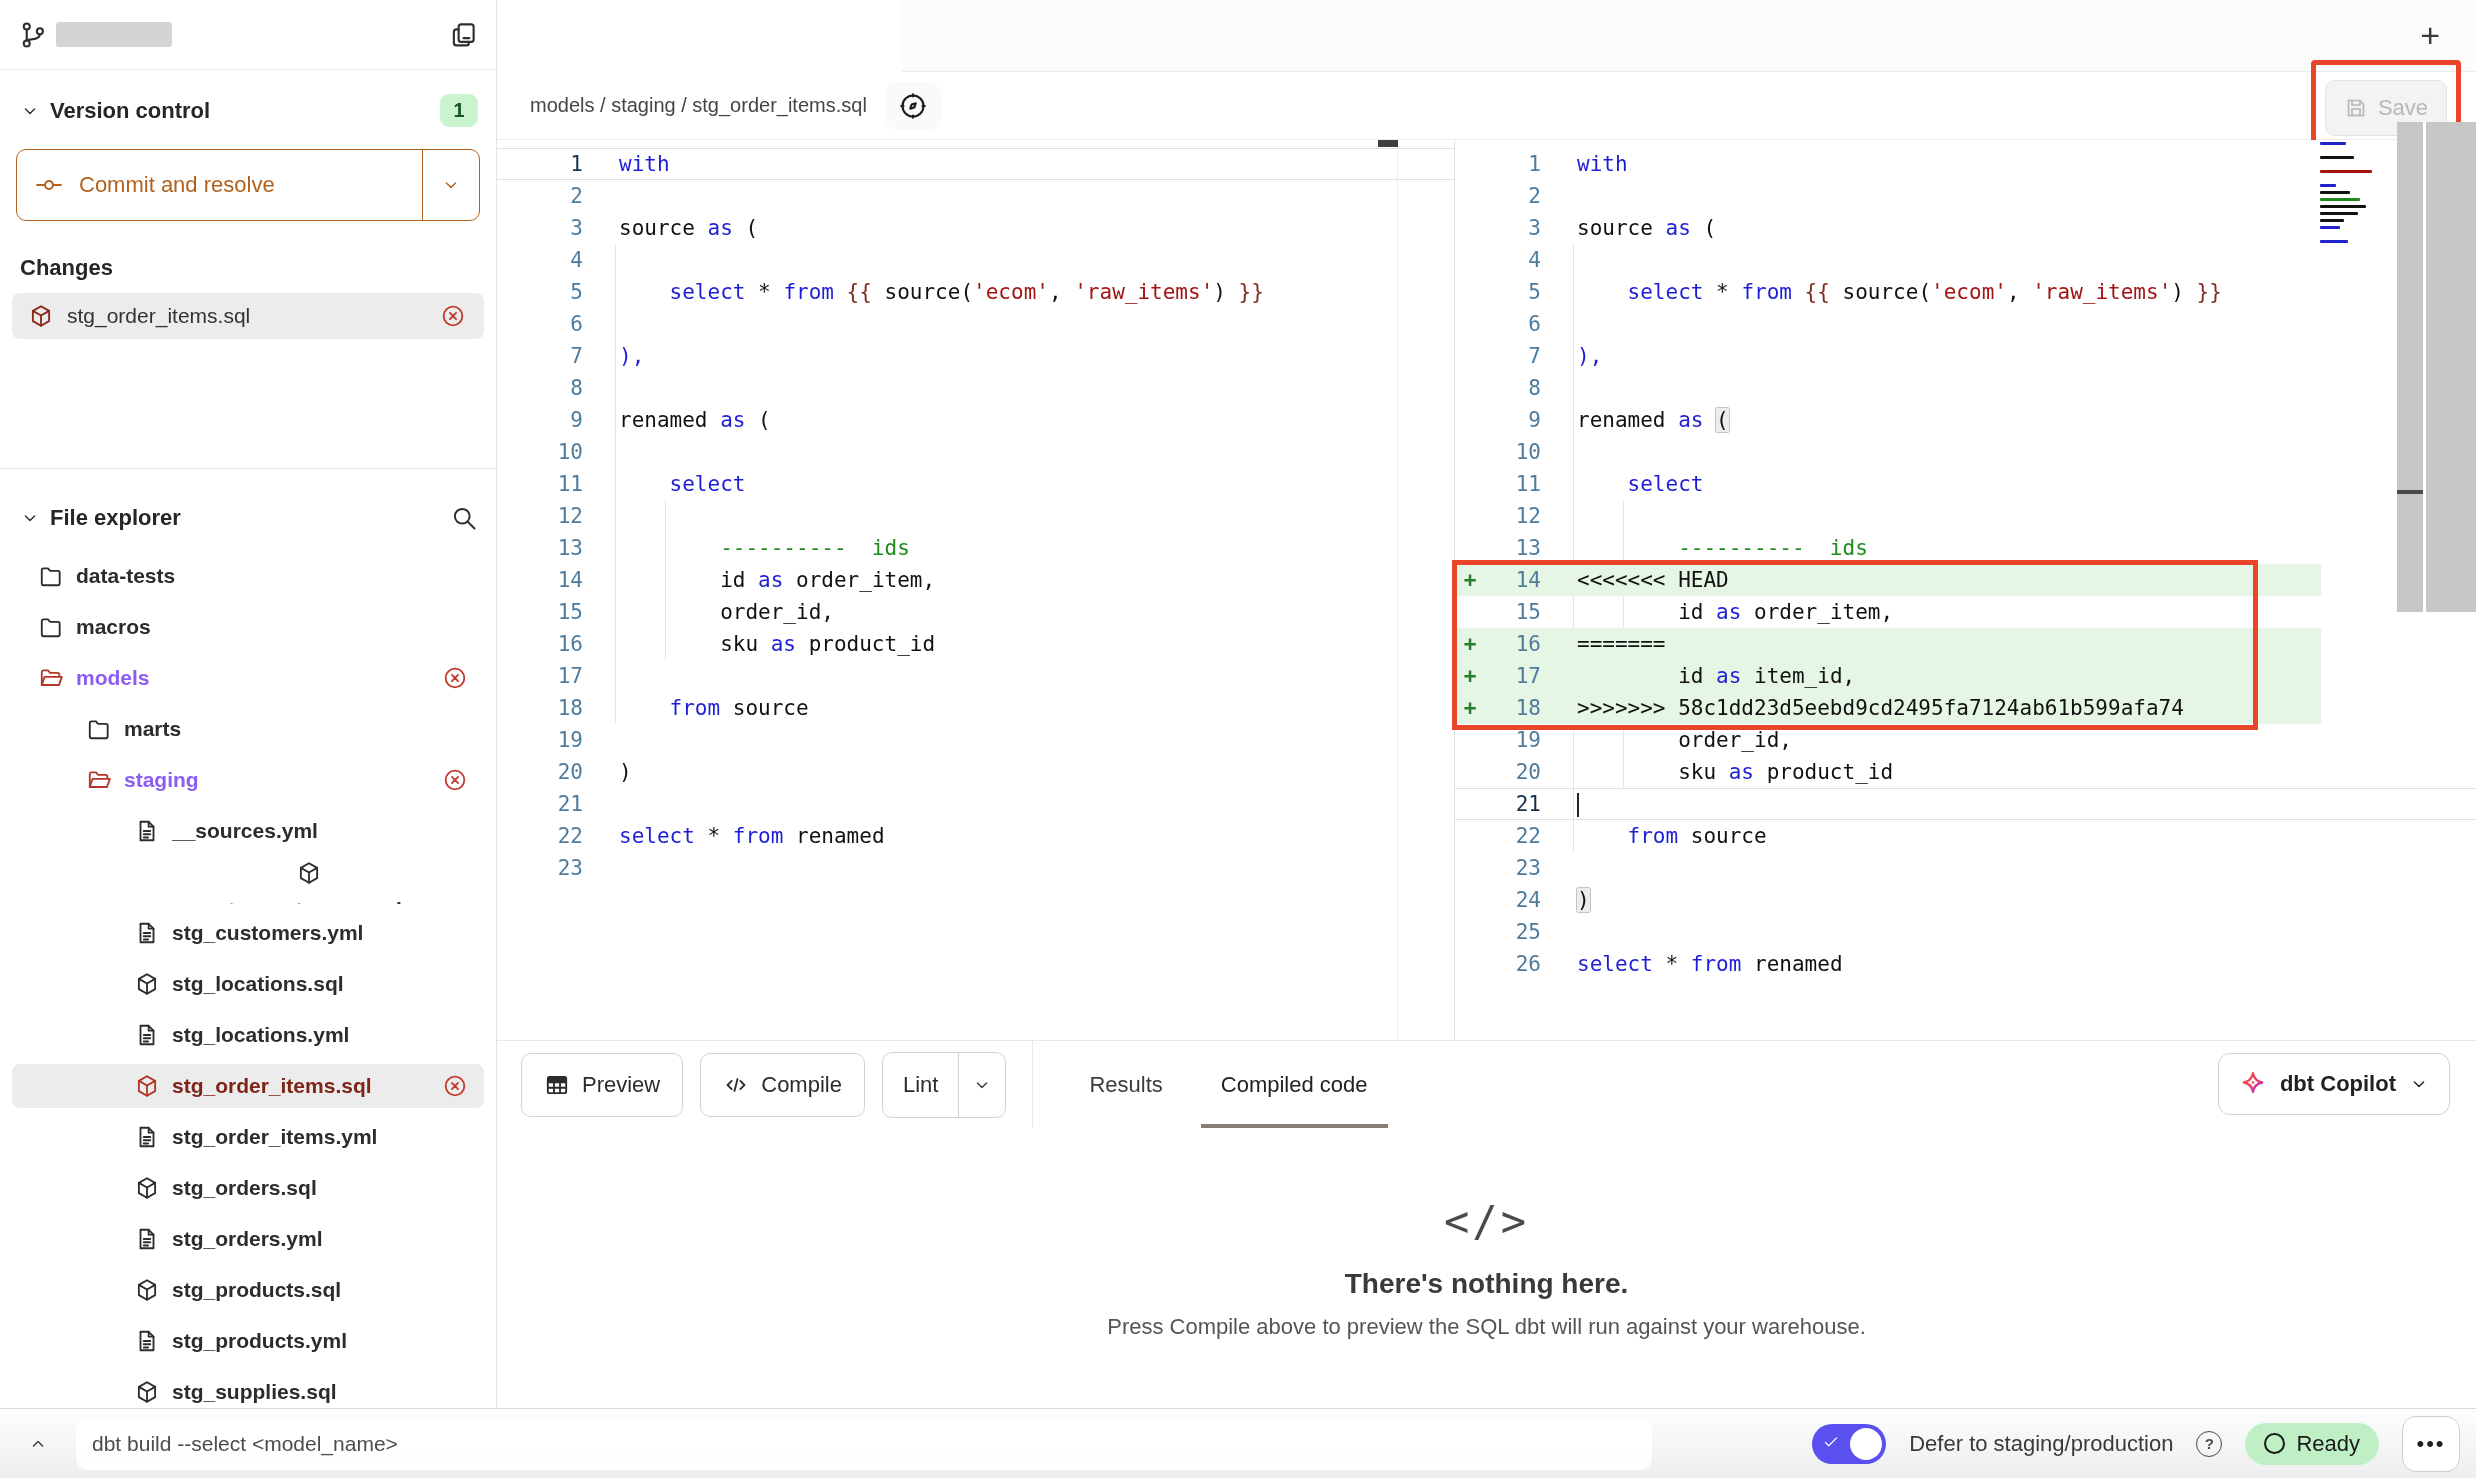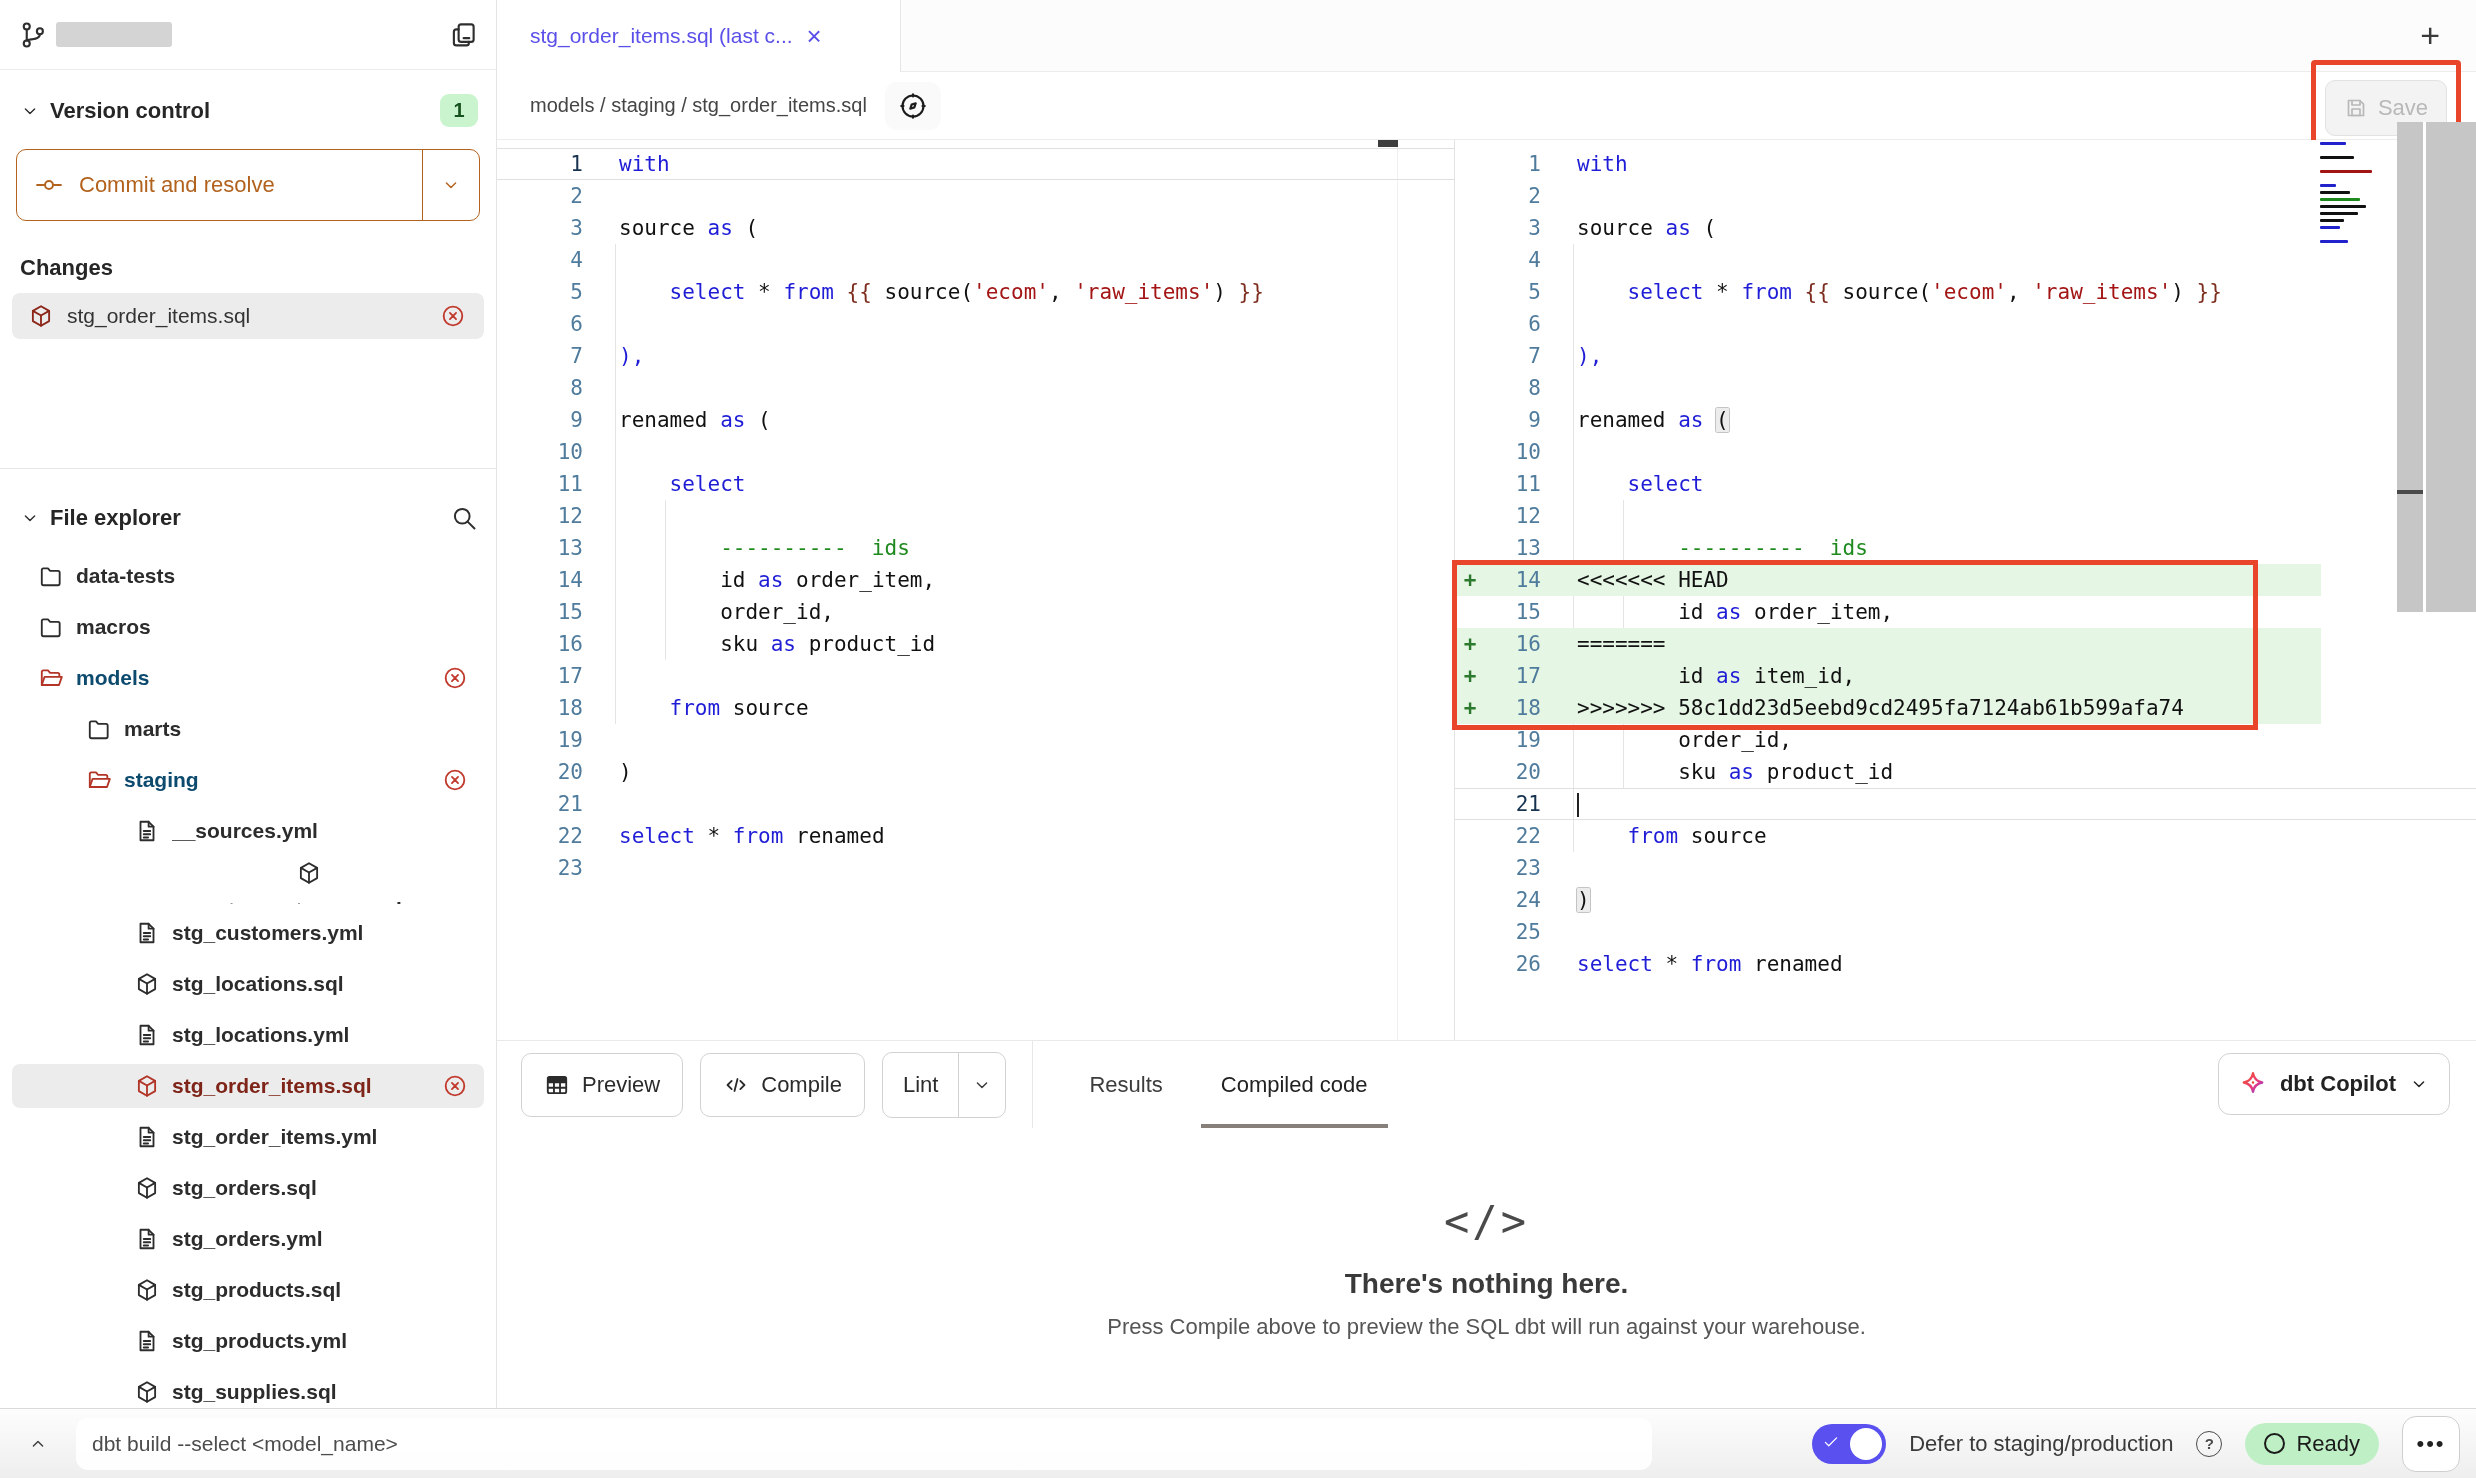--- a/index.html
+++ b/index.html
@@ -30,21 +30,21 @@
   .change-row .lbl{flex:1;font-size:21px;color:#333;}
   .sb-divider{position:absolute;left:0;top:468px;width:100%;height:1px;background:#e8e8e8;}
   .fe-section{position:absolute;left:0;top:484px;bottom:0;width:100%;overflow:hidden;}
   .fe-header{display:flex;align-items:center;gap:10px;padding:20px 18px 16px 20px;}
   .fe-tree{padding:6px 0 0 0;}
   .fe-row{margin:0 12px 7px 12px;height:44px;border-radius:8px;display:flex;align-items:center;gap:12px;
           box-sizing:border-box;color:#2c2c2c;cursor:pointer;font-weight:bold;}
   .fe-row .icn{flex:none;}
   .fe-label{flex:1;font-size:21px;white-space:nowrap;overflow:hidden;}
   .fe-row.mod{color:#b23527;}
-  .fe-row.mod .fe-label{color:#0c4a6e;}
+  .fe-row.mod .fe-label{color:#8b5cf6;}
   .fe-row.sel{background:#ececec;}
   .fe-row.sel .fe-label{color:#7e2418;}
   .cx{color:#c13a2e;margin-right:16px;}
   .change-row .cx{margin-right:2px;}
 
   
   .main{position:absolute;left:497px;top:0;width:1979px;height:1408px;}
   .tabbar{position:absolute;left:0;top:0;width:100%;height:72px;}
   .tab-active{position:absolute;left:0;top:0;width:404px;height:72px;background:#fff;border-right:1px solid #e6e6e6;
               display:flex;align-items:center;gap:14px;padding:0 22px 0 33px;box-sizing:border-box;cursor:pointer;}
@@ -404,24 +404,20 @@
           <span class="fe-label">stg_supplies.sql</span>
         </div>
       </div>
   </div>
 </div>
 
 <div class="main">
 
   <div class="tabbar">
     <div class="tabbar-rest"></div>
-    <div class="tab-active">
-      <span class="tab-label">stg_order_items.sql (last c...</span>
-      <span class="tab-close">×</span>
-    </div>
     <span class="newtab">+</span>
   </div>
 
   <div class="crumbbar">
     <span class="crumb">models / staging / stg_order_items.sql</span>
     <span class="lineage-btn" id="ic-compass">
         <svg width="30" height="30" viewBox="0 0 24 24" fill="none" stroke="currentColor" stroke-width="1.7" stroke-linecap="round" stroke-linejoin="round">
           <circle cx="12" cy="12" r="8.4"></circle>
           <path d="M12 2.6v1.8M12 19.6v1.8M2.6 12h1.8M19.6 12h1.8"></path>
           <path d="M9.8 14.2l1.1-3.3 3.3-1.1-1.1 3.3z"></path>

